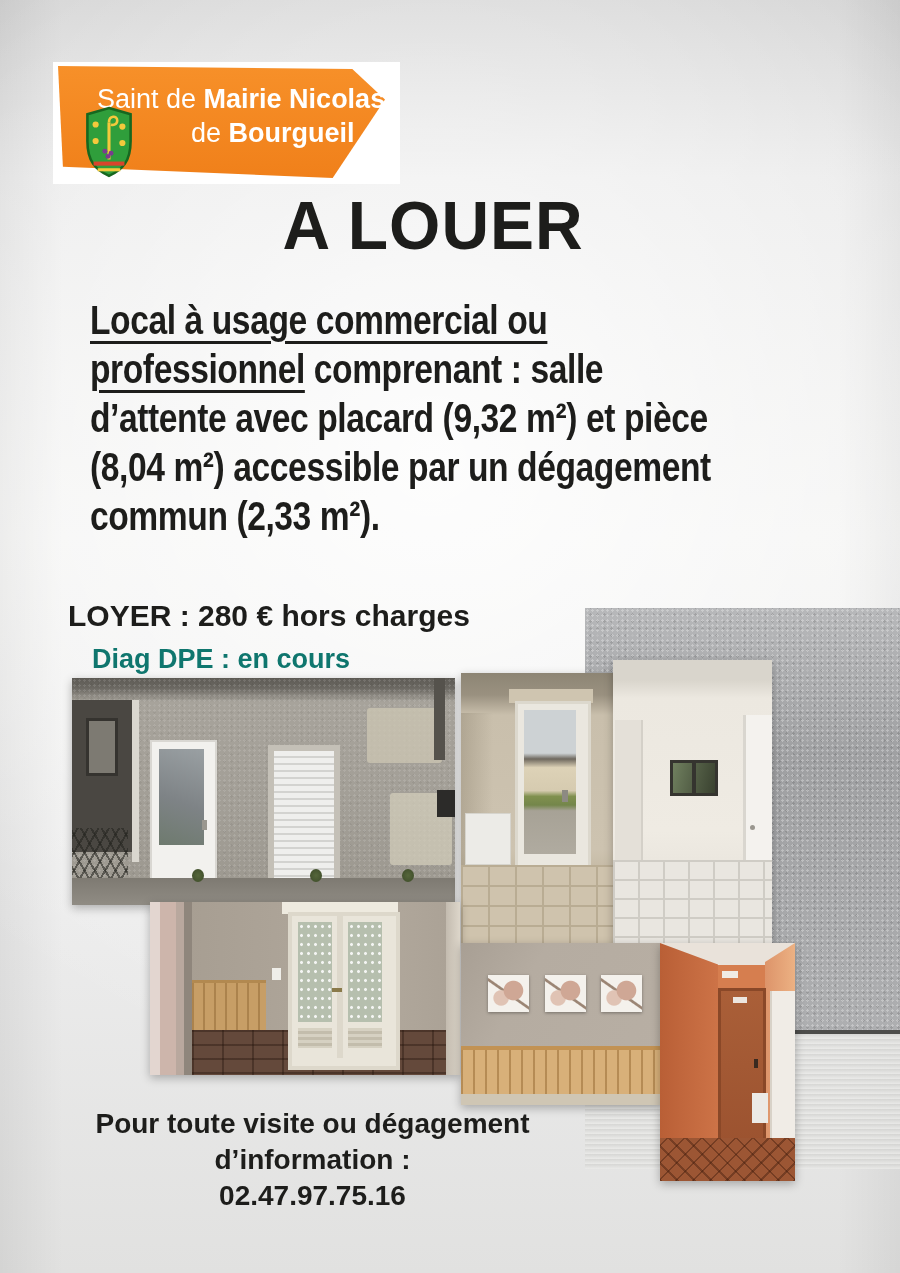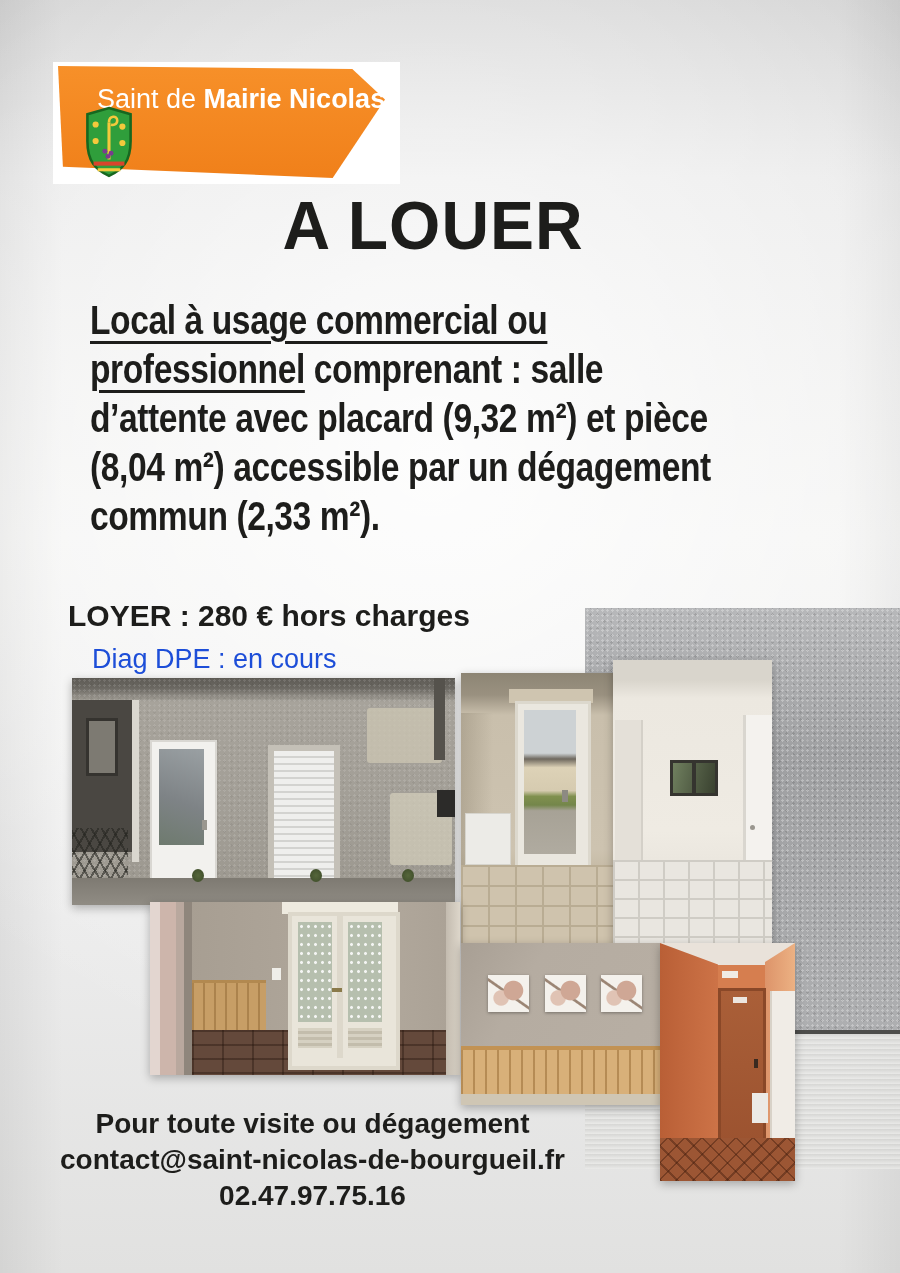--- a/index.html
+++ b/index.html
@@ -40,21 +40,21 @@
   .shield{left:30px;top:44px;width:52px;height:72px;}
 
   
   .title{left:0;top:186px;width:866px;text-align:center;font-size:68px;font-weight:700;
     letter-spacing:1px;z-index:3;transform:scaleX(.97);transform-origin:center;}
   .desc{left:90px;top:296px;z-index:3;}
   .desc-line{font-size:40px;font-weight:700;letter-spacing:-0.5px;line-height:49px;
     white-space:nowrap;transform:scaleX(.84);transform-origin:left;}
   .u{text-decoration:underline;text-decoration-thickness:3px;text-underline-offset:7px;}
   .rent{left:68px;top:599px;font-size:30px;font-weight:700;z-index:3;white-space:nowrap;}
-  .dpe{left:92px;top:644px;font-size:27px;font-weight:400;color:#1d4ed8;z-index:3;white-space:nowrap;}
+  .dpe{left:92px;top:644px;font-size:27px;font-weight:700;color:#0f766e;z-index:3;white-space:nowrap;}
 
   
   .contact{left:0;top:1106px;width:625px;text-align:center;font-size:28px;font-weight:700;
     line-height:36px;z-index:3;}
 
   
   .ph{position:absolute;overflow:hidden;z-index:2;box-shadow:0 3px 9px rgba(0,0,0,.28);}
   .ph *{position:absolute;}
 
   .p1{left:72px;top:678px;width:383px;height:227px;
@@ -165,20 +165,23 @@
 <div class="abs band-dark"></div>
 <div class="abs band-dark-noise speckle"></div>
 <div class="abs band-line"></div>
 <div class="abs band-light speckle"></div>
 
 <div class="abs logo">
   <div class="abs banner"></div>
   <div class="abs logo-l1">
     <span class="logo-light">Saint de </span><span class="logo-bold">Mairie Nicolas</span>
   </div>
+  <div class="abs logo-l2">
+    <span class="logo-light">de </span><span class="logo-bold">Bourgueil</span>
+  </div>
   <svg class="abs shield" viewBox="0 0 50 70">
     <path d="M25 2 L46 8 V34 C46 54 38 62 25 68 C12 62 4 54 4 34 V8 Z" fill="#2f9e3b" stroke="#17671f" stroke-width="2.5"></path>
     <path d="M25 16 V52" stroke="#f4c93c" stroke-width="3" fill="none"></path>
     <path d="M25 16 C25 9 33 9 33 14 C33 18 29 19 27 18" stroke="#f4c93c" stroke-width="2.5" fill="none"></path>
     <circle cx="12" cy="18" r="3" fill="#f4c93c"></circle>
     <circle cx="38" cy="20" r="3" fill="#f4c93c"></circle>
     <circle cx="12" cy="34" r="3" fill="#f4c93c"></circle>
     <circle cx="38" cy="36" r="3" fill="#f4c93c"></circle>
     <circle cx="21" cy="44" r="2.4" fill="#7a3b8f"></circle>
     <circle cx="27" cy="46" r="2.4" fill="#7a3b8f"></circle>
@@ -284,15 +287,15 @@
     <div class="p6-plaque"></div>
     <div class="p6-knob"></div>
   </div>
   <div class="p6-wd"></div>
   <div class="p6-rad"></div>
   <div class="p6-floor"></div>
 </div>
 
 <div class="abs contact">
   <div>Pour toute visite ou dégagement</div>
-  <div>contact@saint-nicolas-de-bourgueil.fr</div>
+  <div>d’information :</div>
   <div>02.47.97.75.16</div>
 </div>
 
 </body></html>

